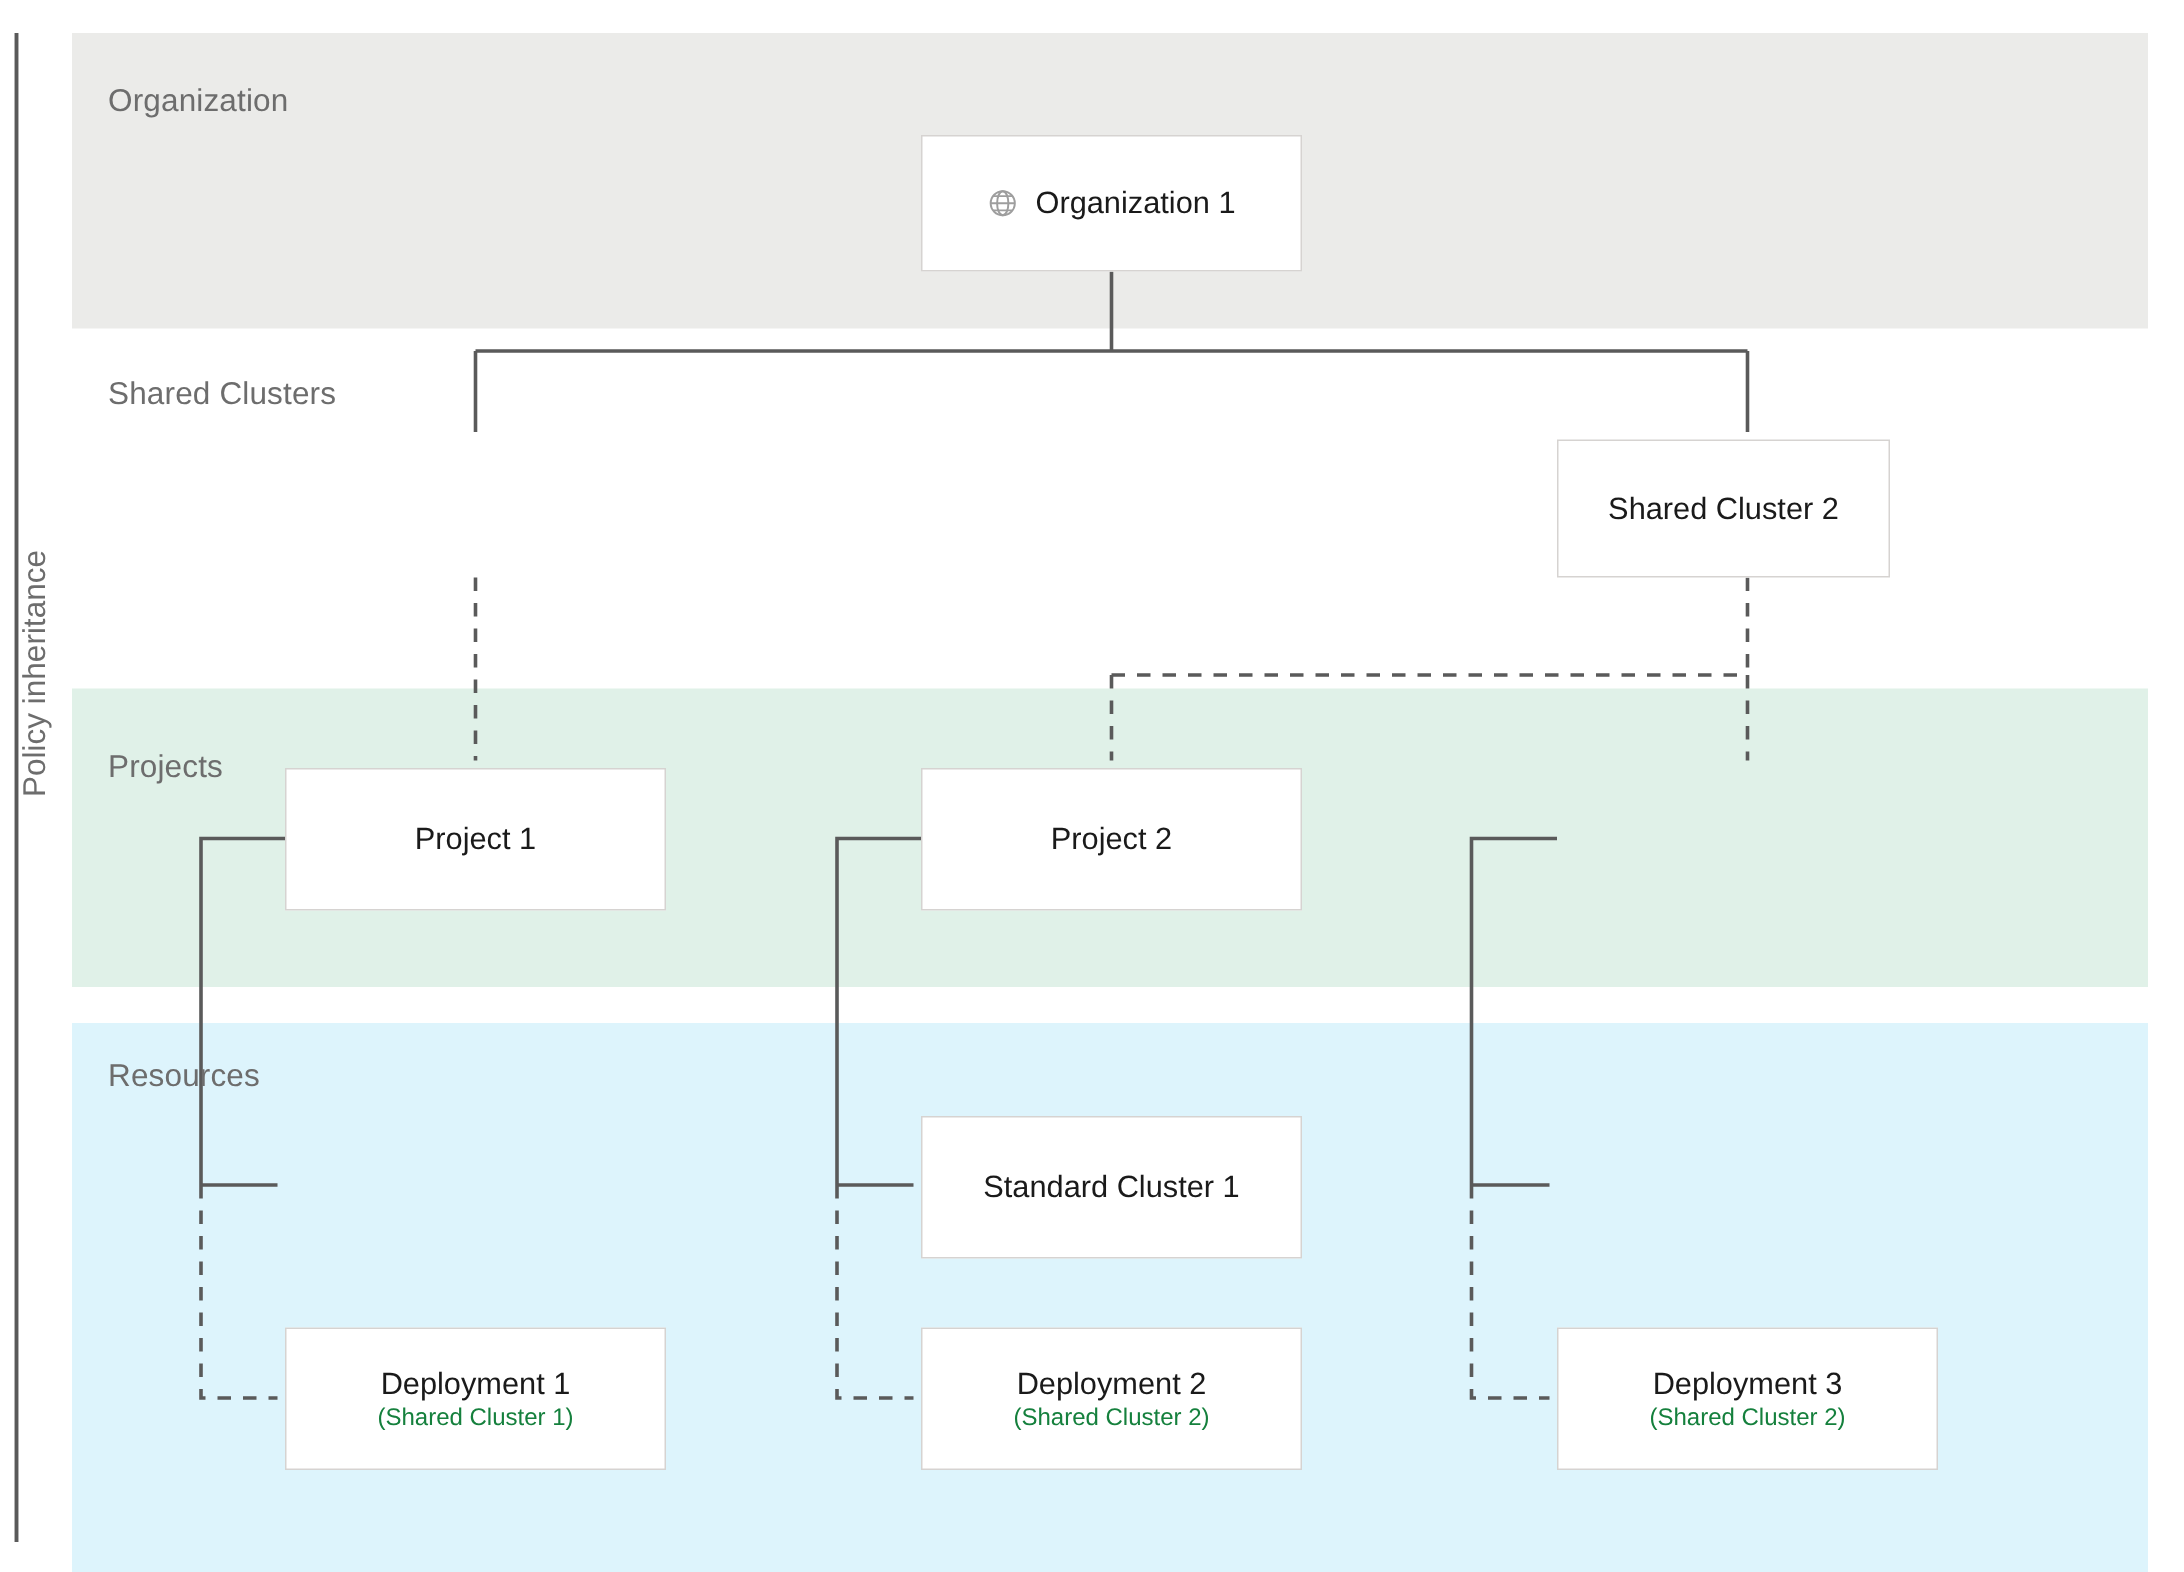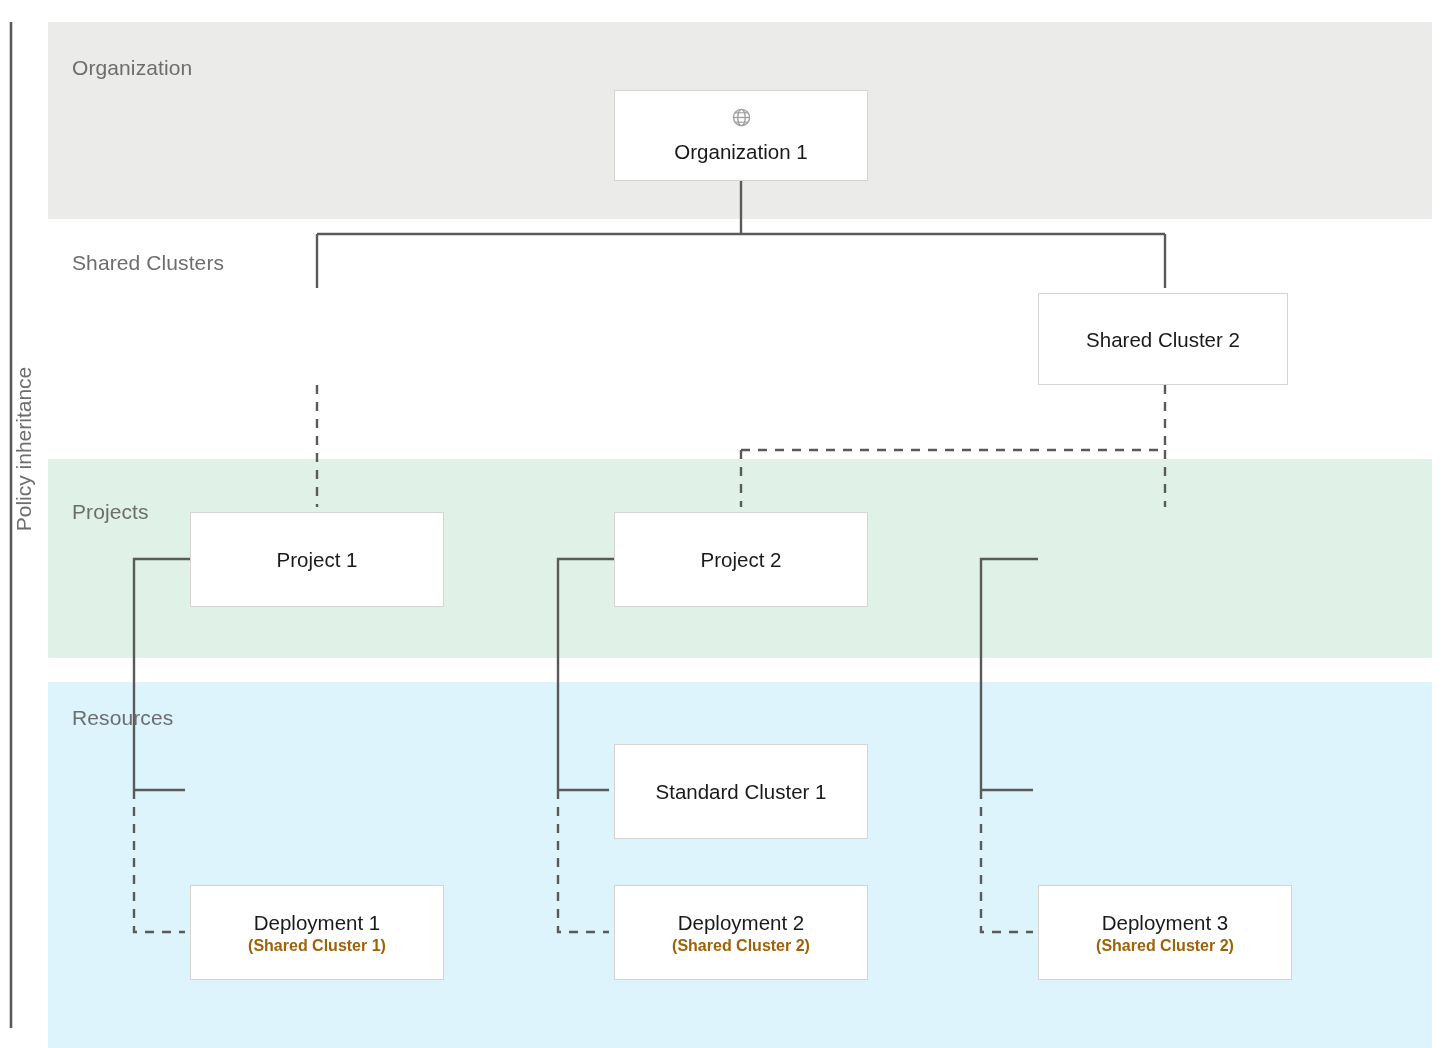--- a/index.html
+++ b/index.html
@@ -37,22 +37,22 @@
     display:flex;
     flex-direction:column;
     align-items:center;
     justify-content:center;
     color:#1a1a1a;
     font-size:20.5px;
     text-align:center;
     line-height:1.22;
   }
   .node .title{display:block;}
-  .node .sub{display:block;font-size:16px;color:#a16207;margin-top:1px;font-weight:bold;}
-  .node.with-icon{flex-direction:column;gap:11px;}
+  .node .sub{display:block;font-size:16px;color:#15803d;margin-top:1px;}
+  .node.with-icon{flex-direction:row;gap:11px;}
   .globe{display:inline-block;width:21px;height:21px;flex:0 0 auto;}
 
   
   .axis-caption{
     position:absolute;
     left:-96px;
     top:437px;
     width:240px;
     text-align:center;
     transform:rotate(-90deg);
@@ -138,21 +138,21 @@
         <circle cx="12" cy="12" r="9.2" fill="none" stroke="#9e9e9e" stroke-width="1.5"></circle>
         <ellipse cx="12" cy="12" rx="4.3" ry="9.2" fill="none" stroke="#9e9e9e" stroke-width="1.5"></ellipse>
         <line x1="2.8" y1="12" x2="21.2" y2="12" stroke="#9e9e9e" stroke-width="1.5"></line>
         <line x1="4.5" y1="6.6" x2="19.5" y2="6.6" stroke="#9e9e9e" stroke-width="1.3"></line>
         <line x1="4.5" y1="17.4" x2="19.5" y2="17.4" stroke="#9e9e9e" stroke-width="1.3"></line>
       </svg>
     </span>
     <span class="title">Organization 1</span>
   </div>
 
-  <div class="node" style="left:1038px;top:293px;width:250px;height:92px;">
+  <div class="node" style="left:1038px;top:293px;width:222px;height:92px;">
     <span class="title">Shared Cluster 2</span>
   </div>
 
   <div class="node" style="left:190px;top:512px;width:254px;height:95px;">
     <span class="title">Project 1</span>
   </div>
   <div class="node" style="left:614px;top:512px;width:254px;height:95px;">
     <span class="title">Project 2</span>
   </div>
 

